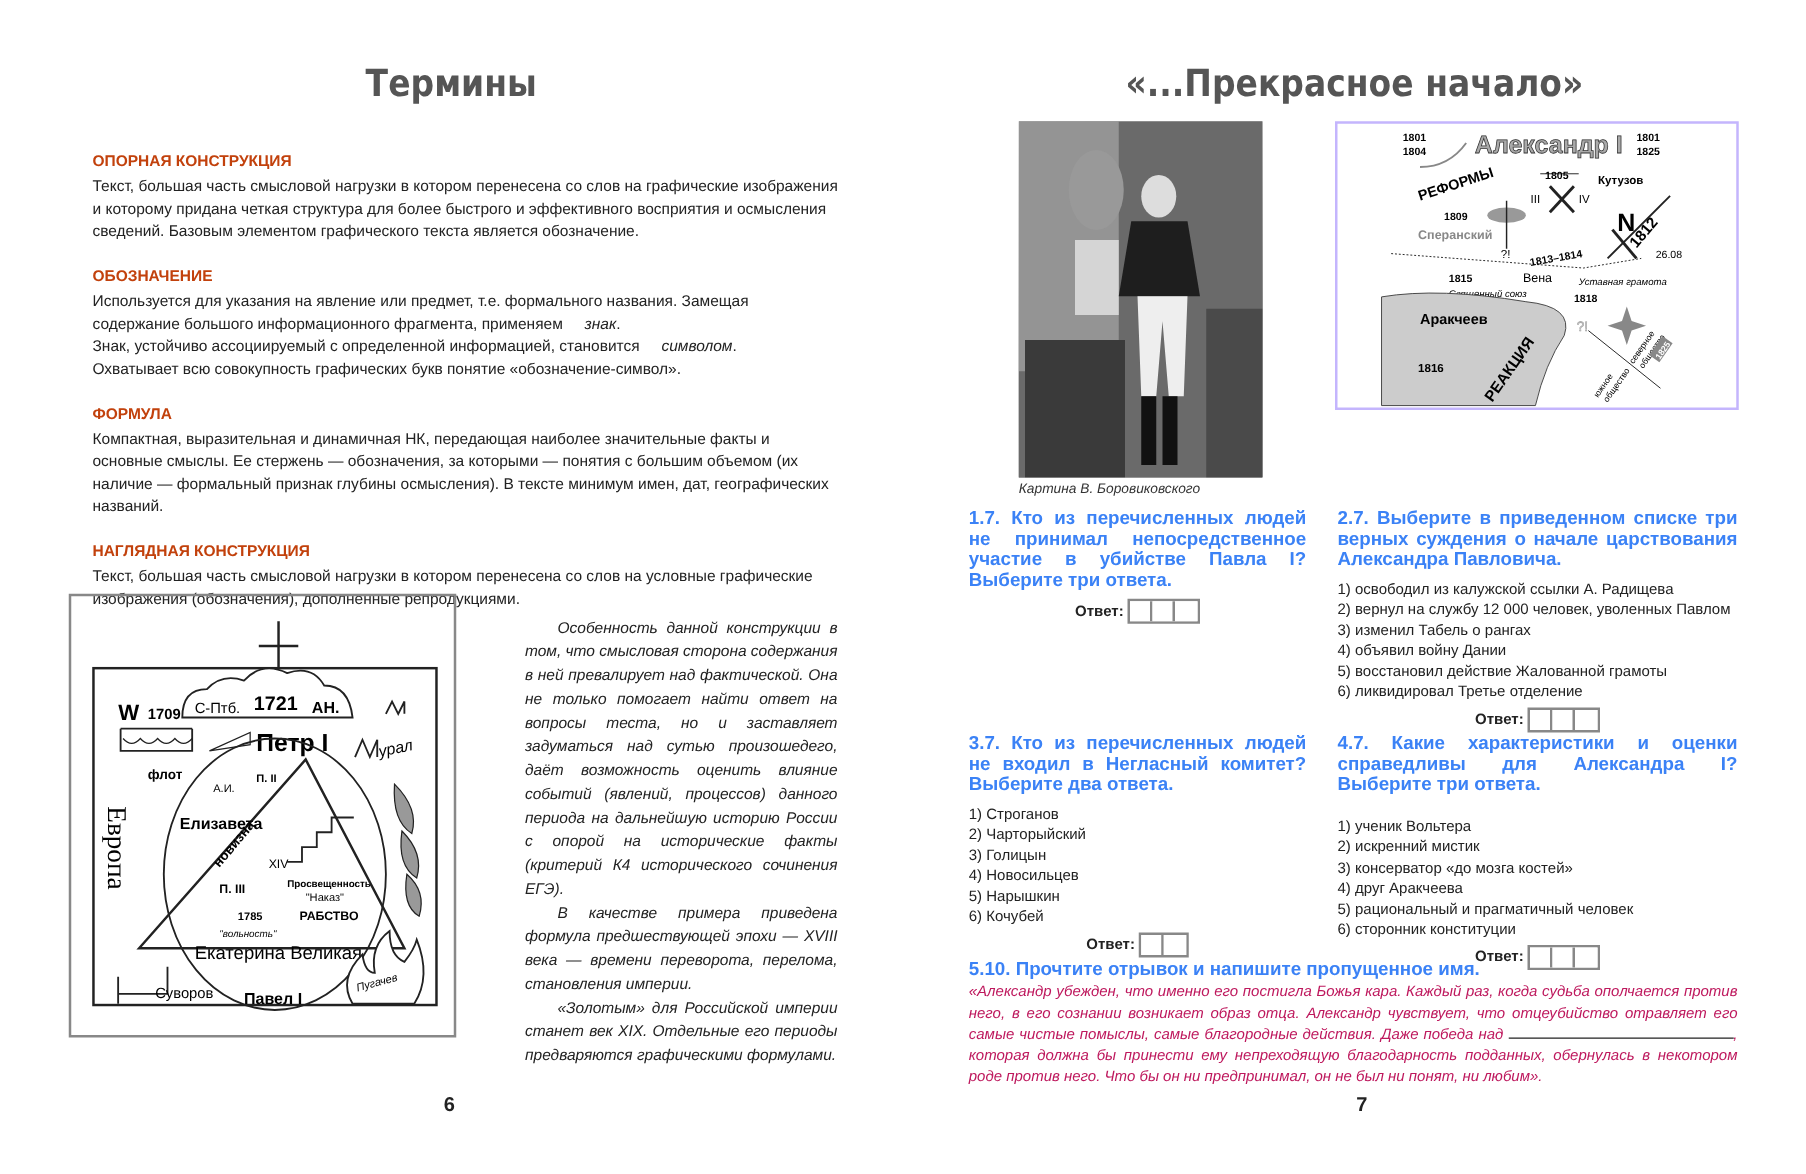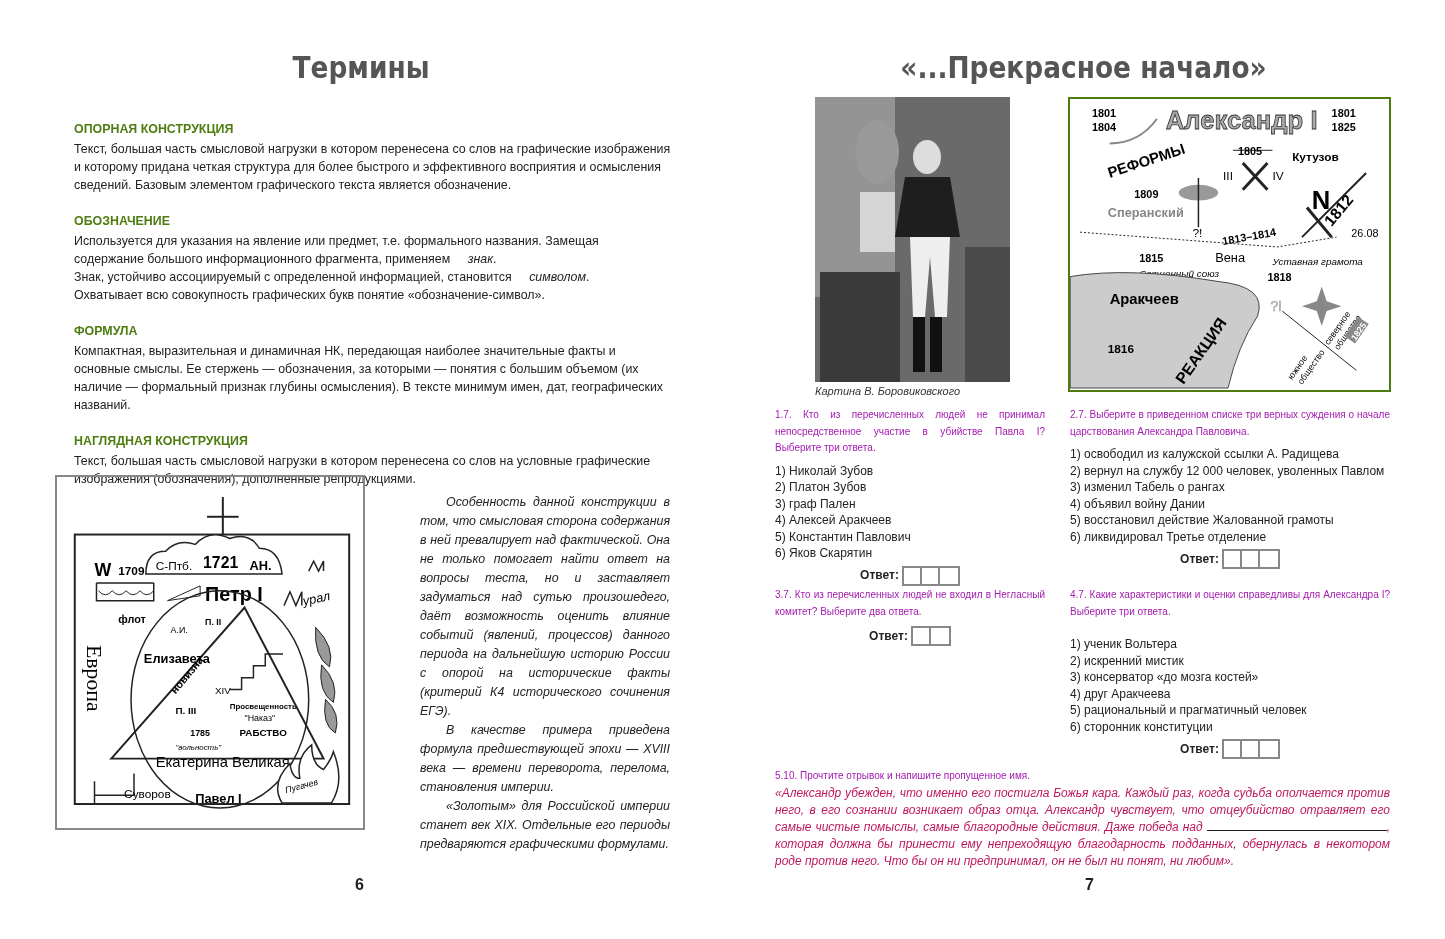--- a/index.html
+++ b/index.html
@@ -12,21 +12,21 @@
 
   .page-title {
     position: absolute; top: 50px; width: 100%; text-align: center;
     font-family: "DejaVu Sans", sans-serif; font-weight: bold;
     font-size: 30px; color: #555; letter-spacing: 0px;
     transform: scaleX(0.88);
   }
 
   .terms { position: absolute; left: 74px; top: 120px; width: 598px; font-size: 12.4px; line-height: 18px; }
   .term { margin-bottom: 18px; }
-  .term-title { font-weight: bold; font-size: 12.4px; color: #4d7c0f; margin-bottom: 2px; }
+  .term-title { font-weight: bold; font-size: 12.4px; color: #c2410c; margin-bottom: 2px; }
   .term p { text-indent: 0px; color: #222; }
   .em { font-style: italic; margin-left: 14px; }
 
   .formula-box {
     position: absolute; left: 55px; top: 475px; width: 310px; height: 355px;
     border: 2px solid #888;
   }
   .formula-box svg { width: 100%; height: 100%; }
 
   .side-text { position: absolute; left: 420px; top: 493px; width: 250px; font-size: 12.4px; line-height: 19px; color: #222; font-style: italic; }
@@ -37,27 +37,27 @@
 
   
   .portrait {
     position: absolute; left: 815px; top: 97px; width: 195px; height: 285px;
     background: linear-gradient(160deg, #bbb 0%, #777 30%, #333 60%, #555 100%);
   }
   .portrait svg { width: 100%; height: 100%; }
   .caption { position: absolute; left: 815px; top: 385px; width: 198px; text-align: left; font-style: italic; font-size: 11px; color: #333; }
 
   .alex-box {
-    position: absolute; left: 1068px; top: 97px; width: 323px; height: 295px;
-    border: 2px solid #4d7c0f;
+    position: absolute; left: 1068px; top: 97px; width: 323px; height: 231px;
+    border: 2px solid #c4b5fd;
   }
   .alex-box svg { width: 100%; height: 100%; }
 
   .q { position: absolute; font-size: 12px; line-height: 16.5px; color: #222; }
-  .q-title { font-weight: normal; color: #a21caf; font-size: 10px; line-height: 16.5px; text-align: justify; margin-bottom: 6px; }
+  .q-title { font-weight: bold; color: #3b82f6; font-size: 15px; line-height: 16.5px; text-align: justify; margin-bottom: 6px; }
   .q ol { list-style: none; }
   .q li { line-height: 16.5px; }
   .answer { display: flex; justify-content: center; align-items: center; margin-top: 4px; }
   .answer-label { font-weight: bold; font-size: 12px; margin-right: 3px; }
   .ans-boxes { display: flex; border: 2px solid #888; }
   .ans-box { width: 18px; height: 16px; border-right: 2px solid #888; background: #fff; }
   .ans-box:last-child { border-right: none; }
 
   .q510 { position: absolute; left: 775px; top: 768px; width: 615px; font-size: 12px; line-height: 17px; }
   .q510 .q-title { margin-bottom: 0; }
@@ -219,28 +219,20 @@
     <text x="272" y="255" font-size="9" transform="rotate(-55 272 255)">общество</text>
     <rect x="278" y="228" width="24" height="13" fill="#888" transform="rotate(-55 290 234)"></rect>
     <text x="280" y="240" font-size="9" fill="#fff" font-weight="bold" transform="rotate(-55 290 234)">1825</text>
     <text x="225" y="285" font-size="9" transform="rotate(-55 225 285)">южное</text>
     <text x="235" y="290" font-size="9" transform="rotate(-55 235 290)">общество</text>
   </svg>
 </div>
 
 <div class="q" style="left:775px; top:407px; width:270px;">
   <div class="q-title">1.7. Кто из перечисленных людей не принимал непосредственное участие в убийстве Павла I? Выберите три ответа.</div>
-  <ol>
-    <li>1) Николай Зубов</li>
-    <li>2) Платон Зубов</li>
-    <li>3) граф Пален</li>
-    <li>4) Алексей Аракчеев</li>
-    <li>5) Константин Павлович</li>
-    <li>6) Яков Скарятин</li>
-  </ol>
   <div class="answer">
     <span class="answer-label">Ответ:</span>
     <div class="ans-boxes">
       <div class="ans-box"></div>
       <div class="ans-box"></div>
       <div class="ans-box"></div>
     </div>
   </div>
 </div>
 
@@ -259,20 +251,28 @@
     <div class="ans-boxes">
       <div class="ans-box"></div>
       <div class="ans-box"></div>
       <div class="ans-box"></div>
     </div>
   </div>
 </div>
 
 <div class="q" style="left:775px; top:587px; width:270px;">
   <div class="q-title">3.7. Кто из перечисленных людей не входил в Негласный комитет? Выберите два ответа.</div>
+  <ol>
+    <li>1) Строганов</li>
+    <li>2) Чарторыйский</li>
+    <li>3) Голицын</li>
+    <li>4) Новосильцев</li>
+    <li>5) Нарышкин</li>
+    <li>6) Кочубей</li>
+  </ol>
   <div class="answer">
     <span class="answer-label">Ответ:</span>
     <div class="ans-boxes">
       <div class="ans-box"></div>
       <div class="ans-box"></div>
     </div>
   </div>
 </div>
 
 <div class="q" style="left:1070px; top:587px; width:320px;">

